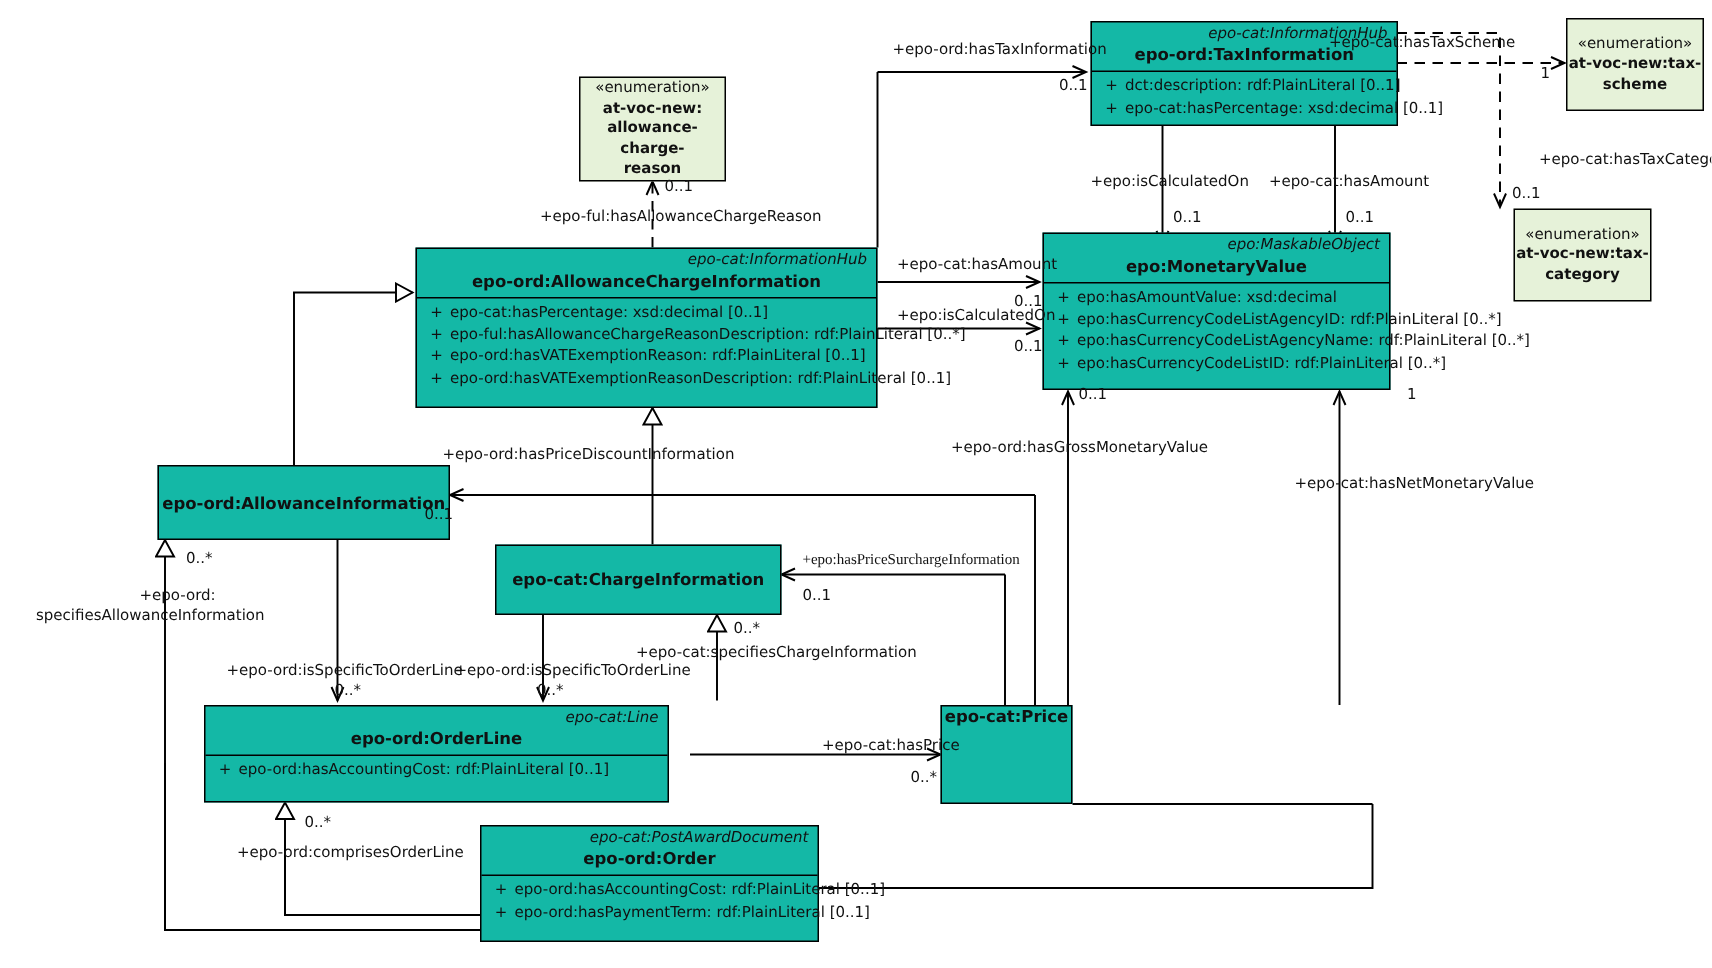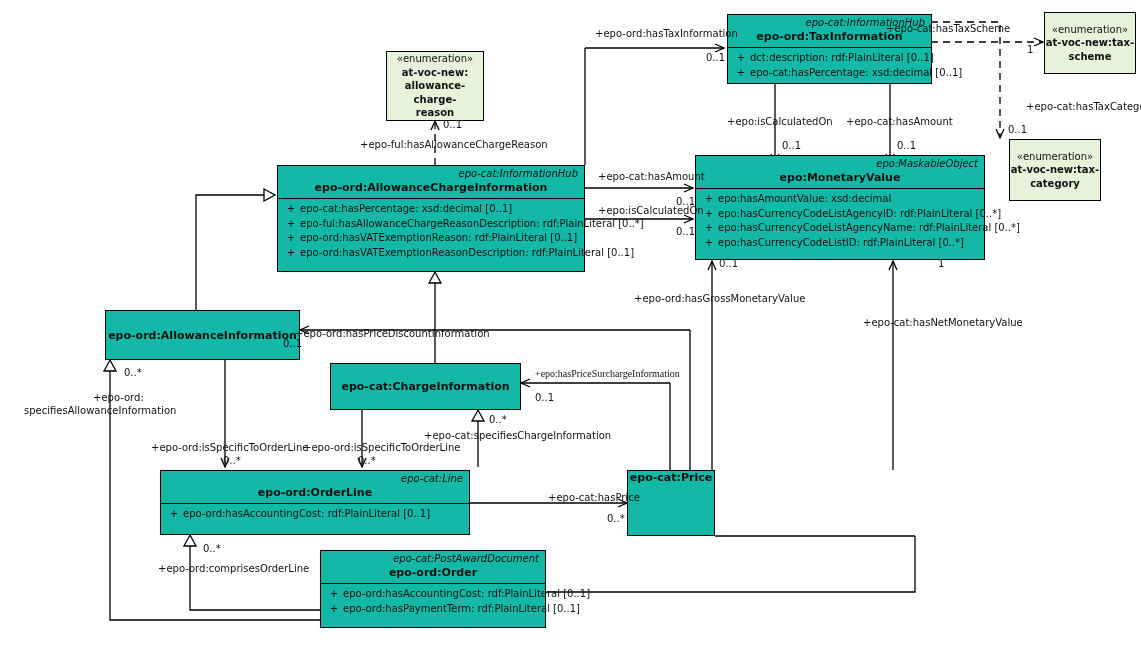--- a/index.html
+++ b/index.html
@@ -106,40 +106,40 @@
     <div class="stereo">epo-cat:InformationHub</div>
     <div class="title">epo-ord:AllowanceChargeInformation</div>
     <div class="compart">
       <div class="attr"><span class="plus">+</span><span>epo-cat:hasPercentage: xsd:decimal [0..1]</span></div>
       <div class="attr"><span class="plus">+</span><span>epo-ful:hasAllowanceChargeReasonDescription: rdf:PlainLiteral [0..*]</span></div>
       <div class="attr"><span class="plus">+</span><span>epo-ord:hasVATExemptionReason: rdf:PlainLiteral [0..1]</span></div>
       <div class="attr"><span class="plus">+</span><span>epo-ord:hasVATExemptionReasonDescription: rdf:PlainLiteral [0..1]</span></div>
     </div>
   </div>
 
-  <div class="node" style="left:695px;top:155px;width:290px;height:105px;">
+  <div class="node" style="left:695px;top:155px;width:232px;height:105px;">
     <div class="stereo">epo:MaskableObject</div>
     <div class="title">epo:MonetaryValue</div>
     <div class="compart">
       <div class="attr"><span class="plus">+</span><span>epo:hasAmountValue: xsd:decimal</span></div>
       <div class="attr"><span class="plus">+</span><span>epo:hasCurrencyCodeListAgencyID: rdf:PlainLiteral [0..*]</span></div>
       <div class="attr"><span class="plus">+</span><span>epo:hasCurrencyCodeListAgencyName: rdf:PlainLiteral [0..*]</span></div>
       <div class="attr"><span class="plus">+</span><span>epo:hasCurrencyCodeListID: rdf:PlainLiteral [0..*]</span></div>
     </div>
   </div>
 
   <div class="node" style="left:330px;top:363px;width:191px;height:47px;display:flex;align-items:center;justify-content:center;">
     <div class="title" style="padding:0;">epo-cat:ChargeInformation</div>
   </div>
 
   <div class="node" style="left:105px;top:310px;width:195px;height:50px;display:flex;align-items:center;justify-content:center;">
     <div class="title" style="padding:0;">epo-ord:AllowanceInformation</div>
   </div>
 
-  <div class="node" style="left:160px;top:470px;width:310px;height:65px;">
+  <div class="node" style="left:136px;top:470px;width:310px;height:65px;">
     <div class="stereo">epo-cat:Line</div>
     <div class="title">epo-ord:OrderLine</div>
     <div class="compart">
       <div class="attr"><span class="plus">+</span><span>epo-ord:hasAccountingCost: rdf:PlainLiteral [0..1]</span></div>
     </div>
   </div>
 
   <div class="node" style="left:627px;top:470px;width:88px;height:66px;display:flex;align-items:flex-start;justify-content:center;">
     <div class="title" style="padding:0;">epo-cat:Price</div>
   </div>
@@ -195,21 +195,21 @@
 
   <div class="lbl" style="left:598px;top:205px;">+epo:isCalculatedOn</div>
   <div class="mult" style="left:676px;top:226px;">0..1</div>
 
   <div class="lbl" style="left:634px;top:293px;">+epo-ord:hasGrossMonetaryValue</div>
   <div class="mult" style="left:719px;top:258px;">0..1</div>
 
   <div class="lbl" style="left:863px;top:285px;margin-top:32px;">+epo-cat:hasNetMonetaryValue</div>
   <div class="mult" style="left:938px;top:258px;">1</div>
 
-  <div class="lbl" style="left:295px;top:328px;">+epo-ord:hasPriceDiscountInformation</div>
+  <div class="lbl" style="left:295px;top:298px;">+epo-ord:hasPriceDiscountInformation</div>
   <div class="mult" style="left:283px;top:338px;">0..1</div>
 
   <div class="lbl" style="left:535px;top:368px;font-family:Liberation Serif, serif;">+epo:hasPriceSurchargeInformation</div>
   <div class="mult" style="left:535px;top:392px;">0..1</div>
 
   <div class="lbl c" style="left:93px;top:392px;">+epo-ord:</div>
   <div class="lbl c" style="left:24px;top:405px;">specifiesAllowanceInformation</div>
   <div class="mult" style="left:124px;top:367px;">0..*</div>
 
   <div class="lbl" style="left:151px;top:442px;">+epo-ord:isSpecificToOrderLine</div>

